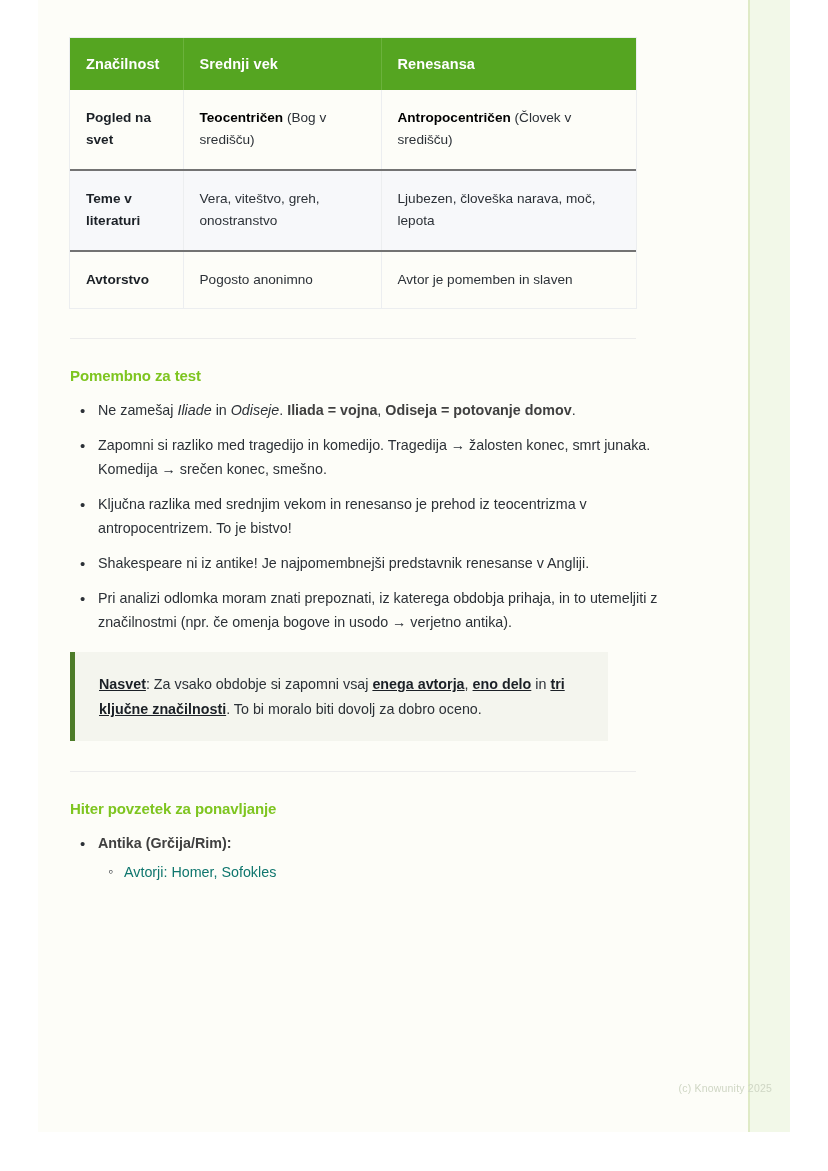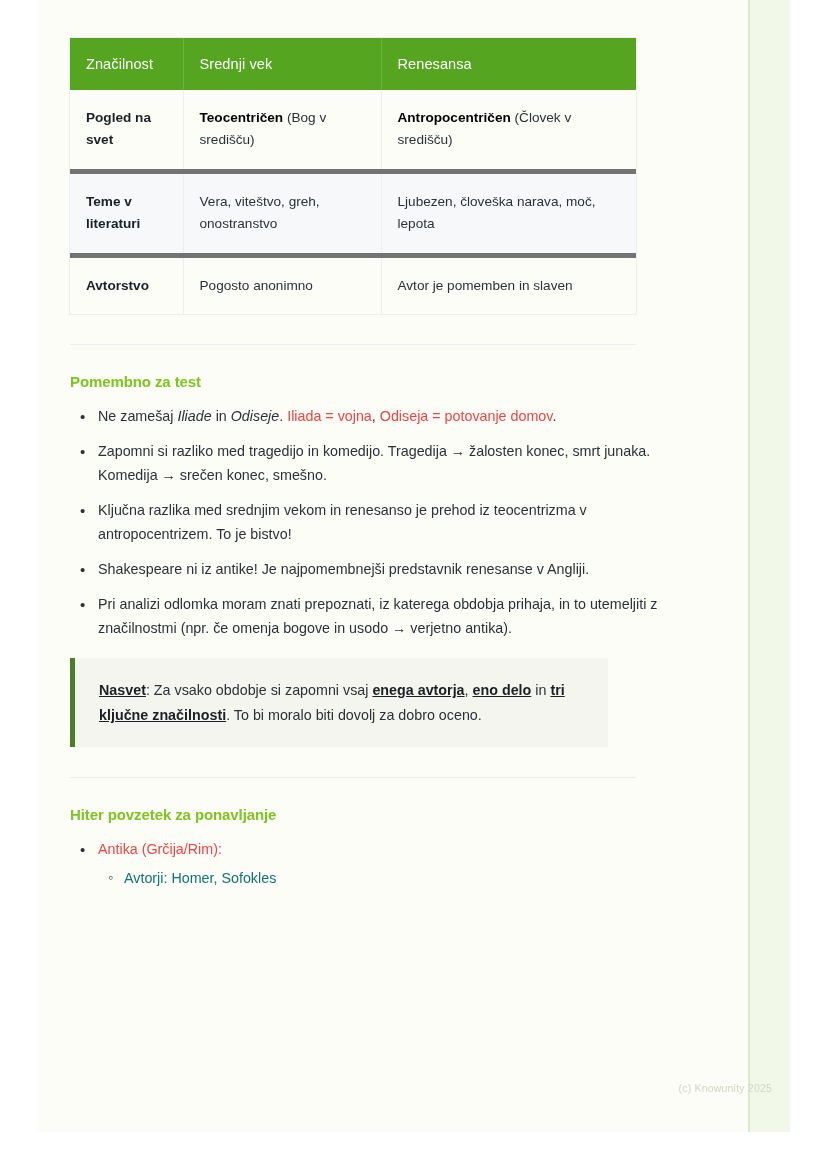--- a/index.html
+++ b/index.html
@@ -57,36 +57,36 @@
     margin-top: 38px;
     width: 566px;
     border-collapse: collapse;
     table-layout: fixed;
     box-shadow: 0 0 0 1px #eceef0;
   }
   .cmp-table th {
     background: #55a521;
     color: #ffffff;
     font-size: 14.5px;
-    font-weight: normal;
+    font-weight: bold;
     text-align: left;
     padding: 18px 16px;
     letter-spacing: 0.1px;
     border-right: 1px solid #6bb23c;
     vertical-align: middle;
   }
   .cmp-table th:last-child { border-right: none; }
   .cmp-table td {
     font-size: 13.6px;
     color: #2c3137;
     padding: 17px 16px;
     vertical-align: top;
     line-height: 1.65;
     border-right: 1px solid #eceef0;
-    border-bottom: 5px solid #737373;
+    border-bottom: 2px solid #737373;
   }
   .cmp-table td:last-child { border-right: none; }
   .cmp-table tbody tr:nth-child(odd) td { background: #fdfdf8; }
   .cmp-table tbody tr:nth-child(even) td { background: #f7f8fa; }
   .cmp-table tbody tr:last-child td { border-bottom: none; }
   .cmp-table td.feat { font-weight: bold; color: #1b2026; }
   .cmp-table col.c1 { width: 113px; }
   .cmp-table col.c2 { width: 198px; }
   .cmp-table col.c3 { width: 255px; }
   .cmp-table b { font-weight: bold; color: #000000; }
@@ -126,21 +126,21 @@
     max-width: 560px;
   }
   ul.bullets > li::before {
     content: "•";
     position: absolute;
     left: -14px;
     top: 0;
     color: #2c3137;
     font-size: 15px;
   }
-  ul.bullets b { font-weight: normal; color: #ef4444; }
+  ul.bullets b { font-weight: bold; color: #404040; }
   ul.bullets i { }
 
   ul.sub {
     margin: 5px 0 0 0;
     padding: 0 0 0 26px;
     list-style: none;
   }
   ul.sub > li {
     position: relative;
     font-size: 14.3px;

